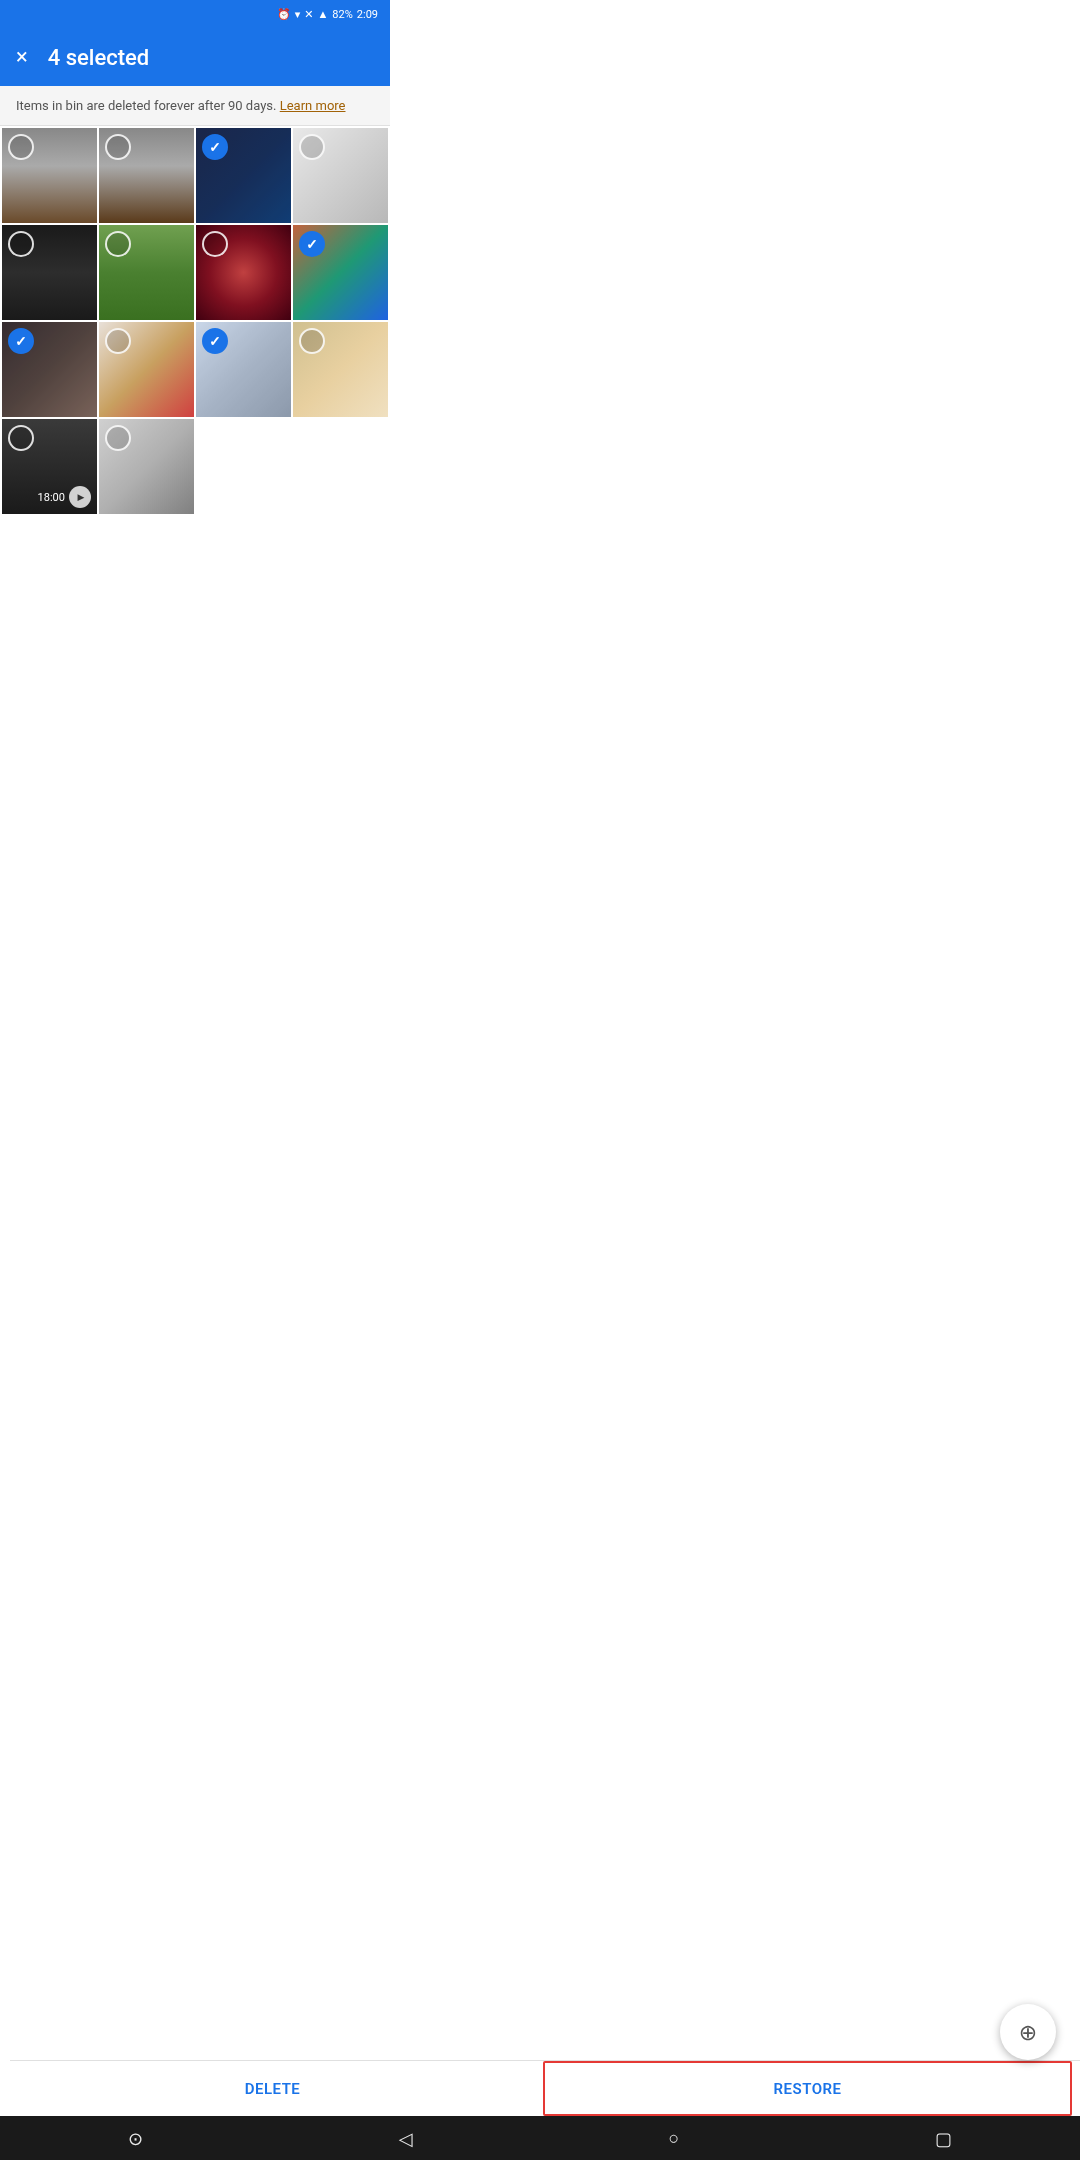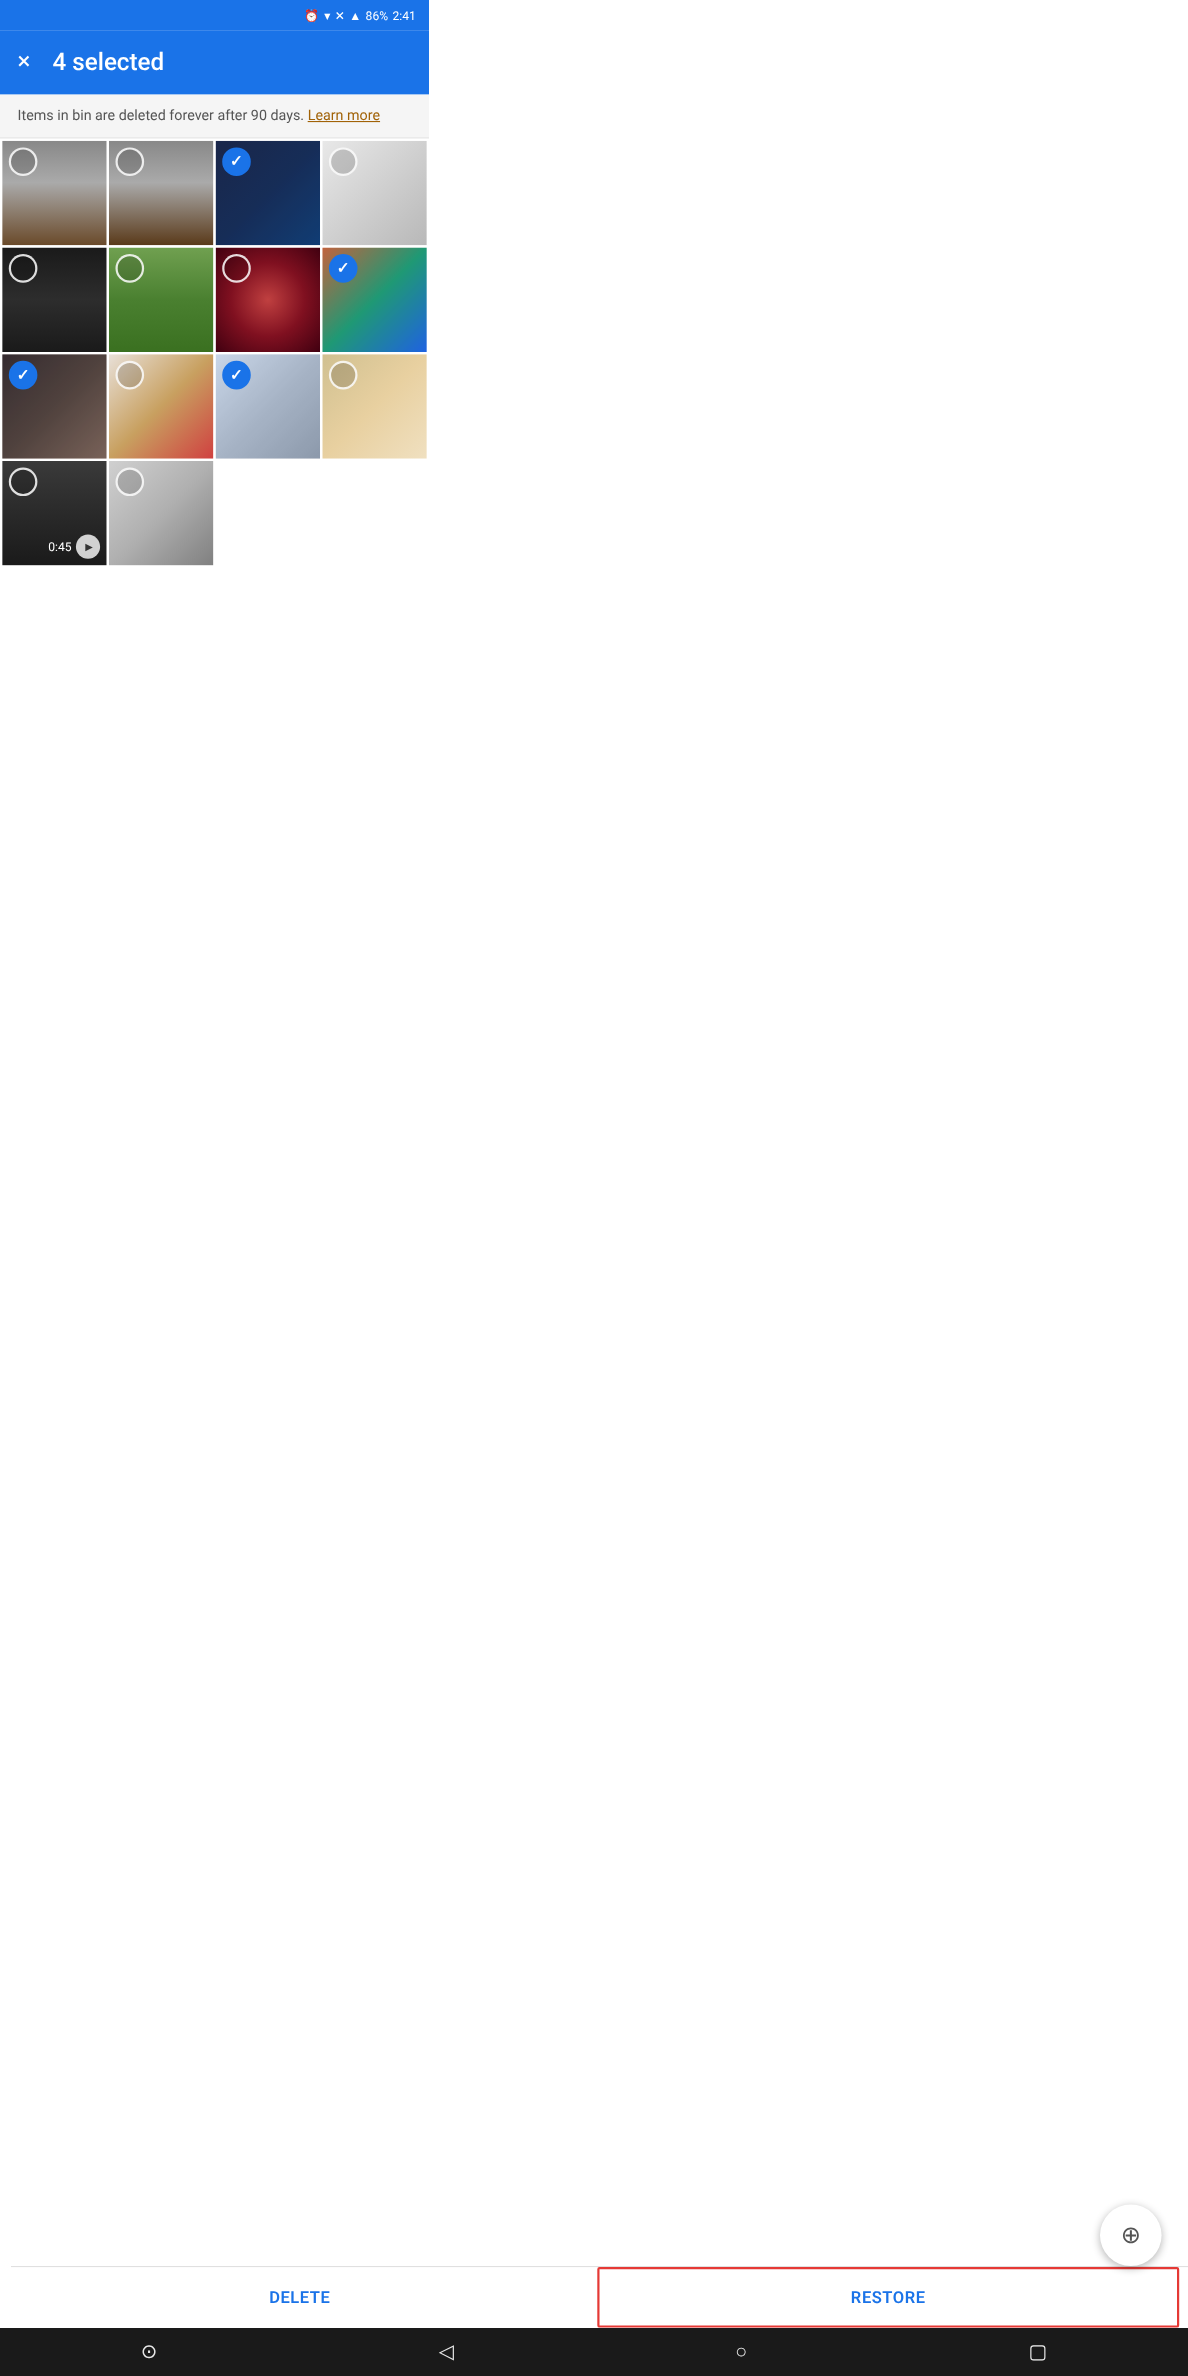--- a/index.html
+++ b/index.html
@@ -259,22 +259,22 @@
   </style>
 </head>
 <body>
 
 <div class="status-bar">
   <div class="status-bar-icons">
     <span>⏰</span>
     <span>▾</span>
     <span>✕</span>
     <span>▲</span>
-    <span>86%</span>
-    <span>2:41</span>
+    <span>82%</span>
+    <span>2:09</span>
   </div>
 </div>
 
 <div class="top-bar">
   <span class="close-btn">×</span>
   <span class="selected-title">4 selected</span>
 </div>
 
 <div class="info-bar">
   <span>Items in bin are deleted forever after 90 days.</span>
@@ -331,21 +331,21 @@
       <div class="check-circle checked"></div>
     </div>
     <div class="photo-cell">
       <div class="img-placeholder photo-boy"></div>
       <div class="check-circle"></div>
     </div>
     <div class="photo-cell">
       <div class="img-placeholder photo-laptop1"></div>
       <div class="check-circle"></div>
       <div class="video-badge">
-        <span>0:45</span>
+        <span>18:00</span>
         <div class="play-btn"></div>
       </div>
     </div>
     <div class="photo-cell">
       <div class="img-placeholder photo-laptop2"></div>
       <div class="check-circle"></div>
     </div>
   </div>
 
 <div class="fab">

